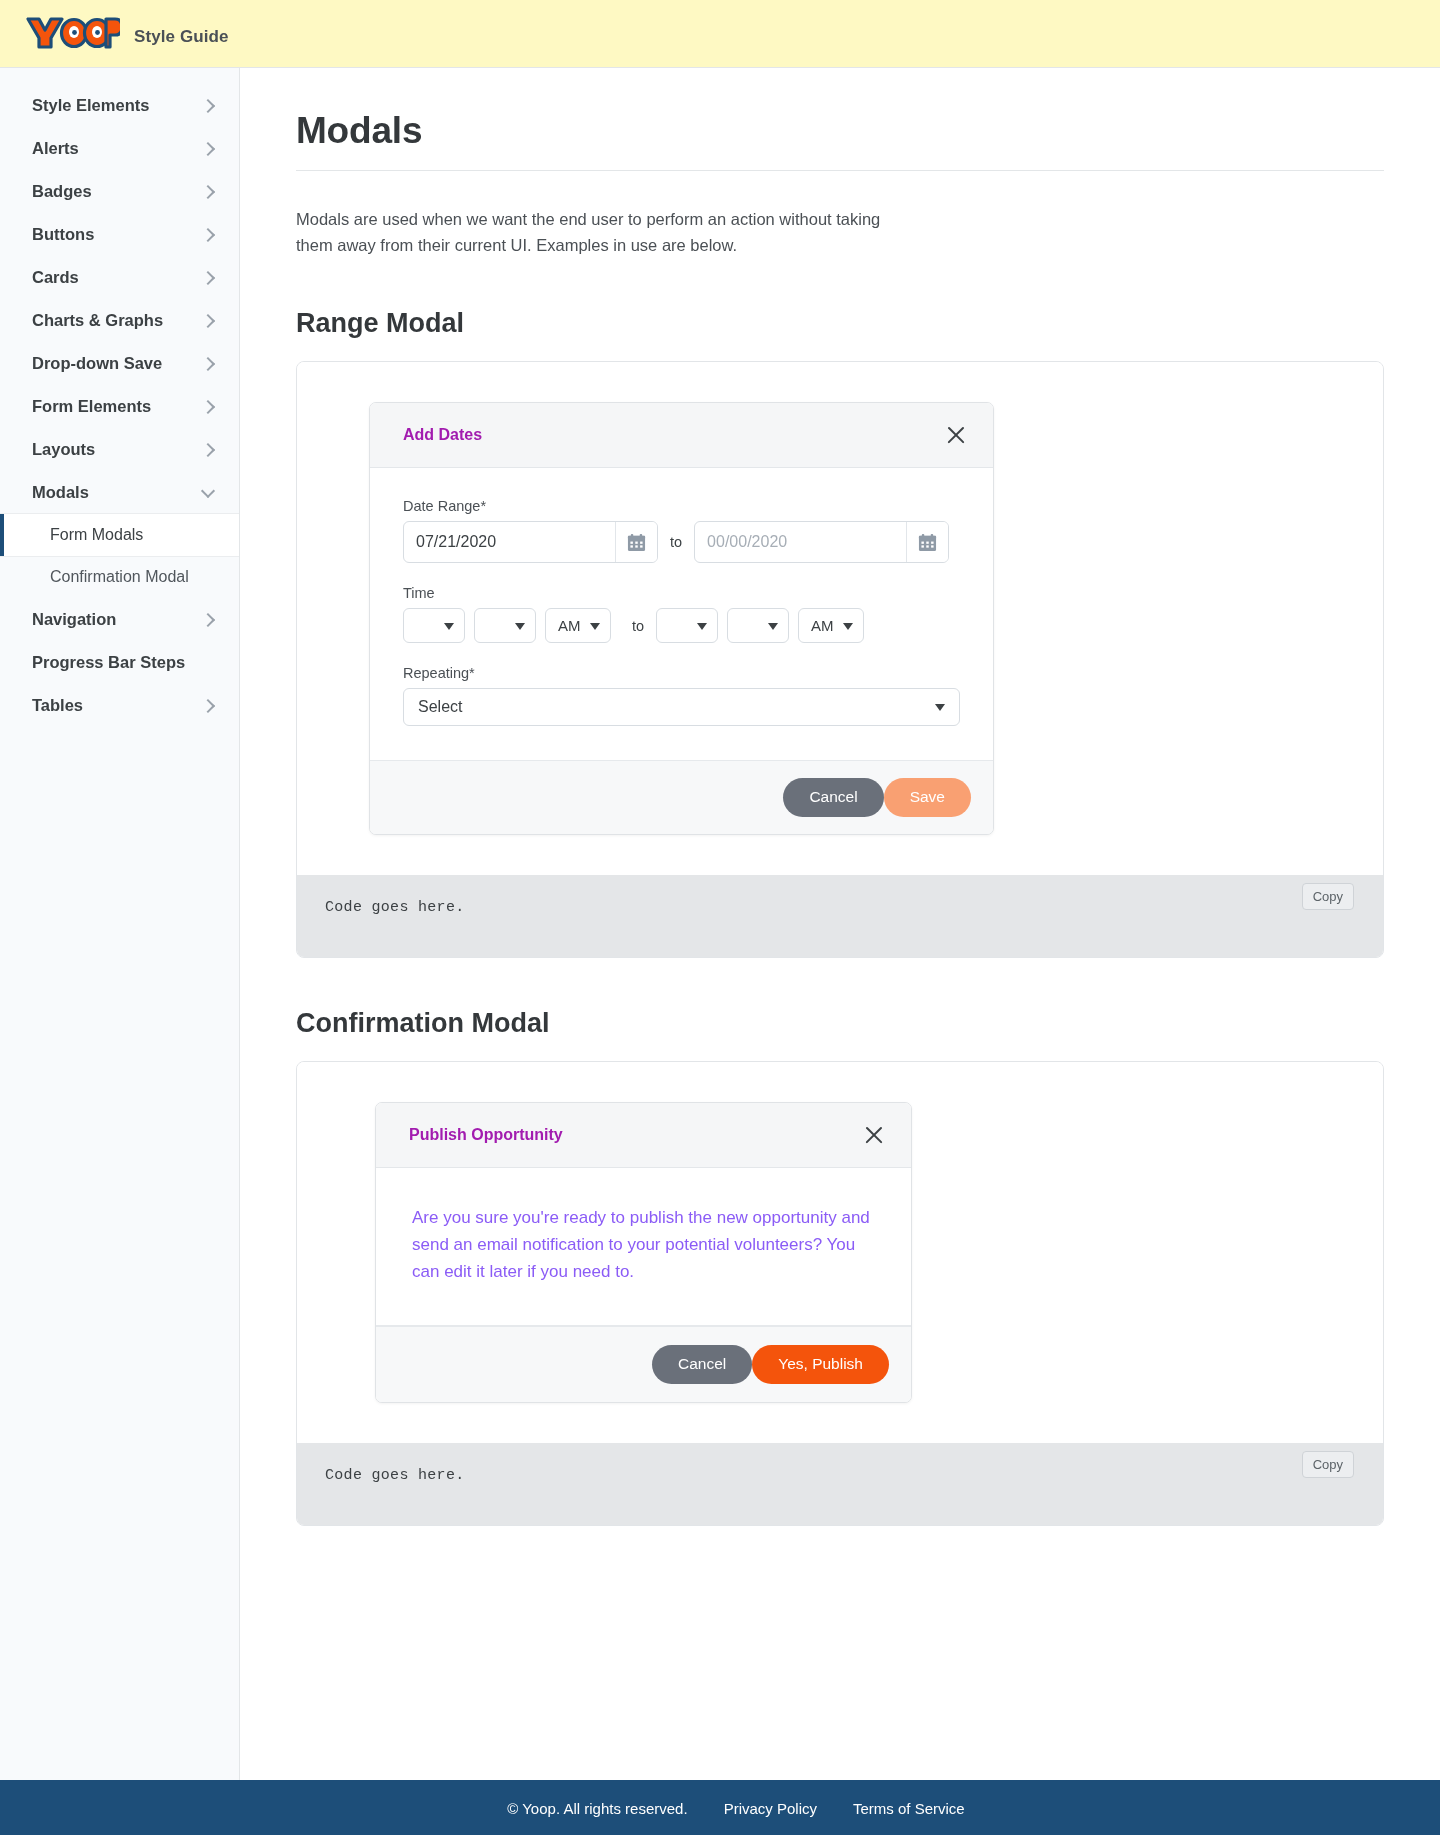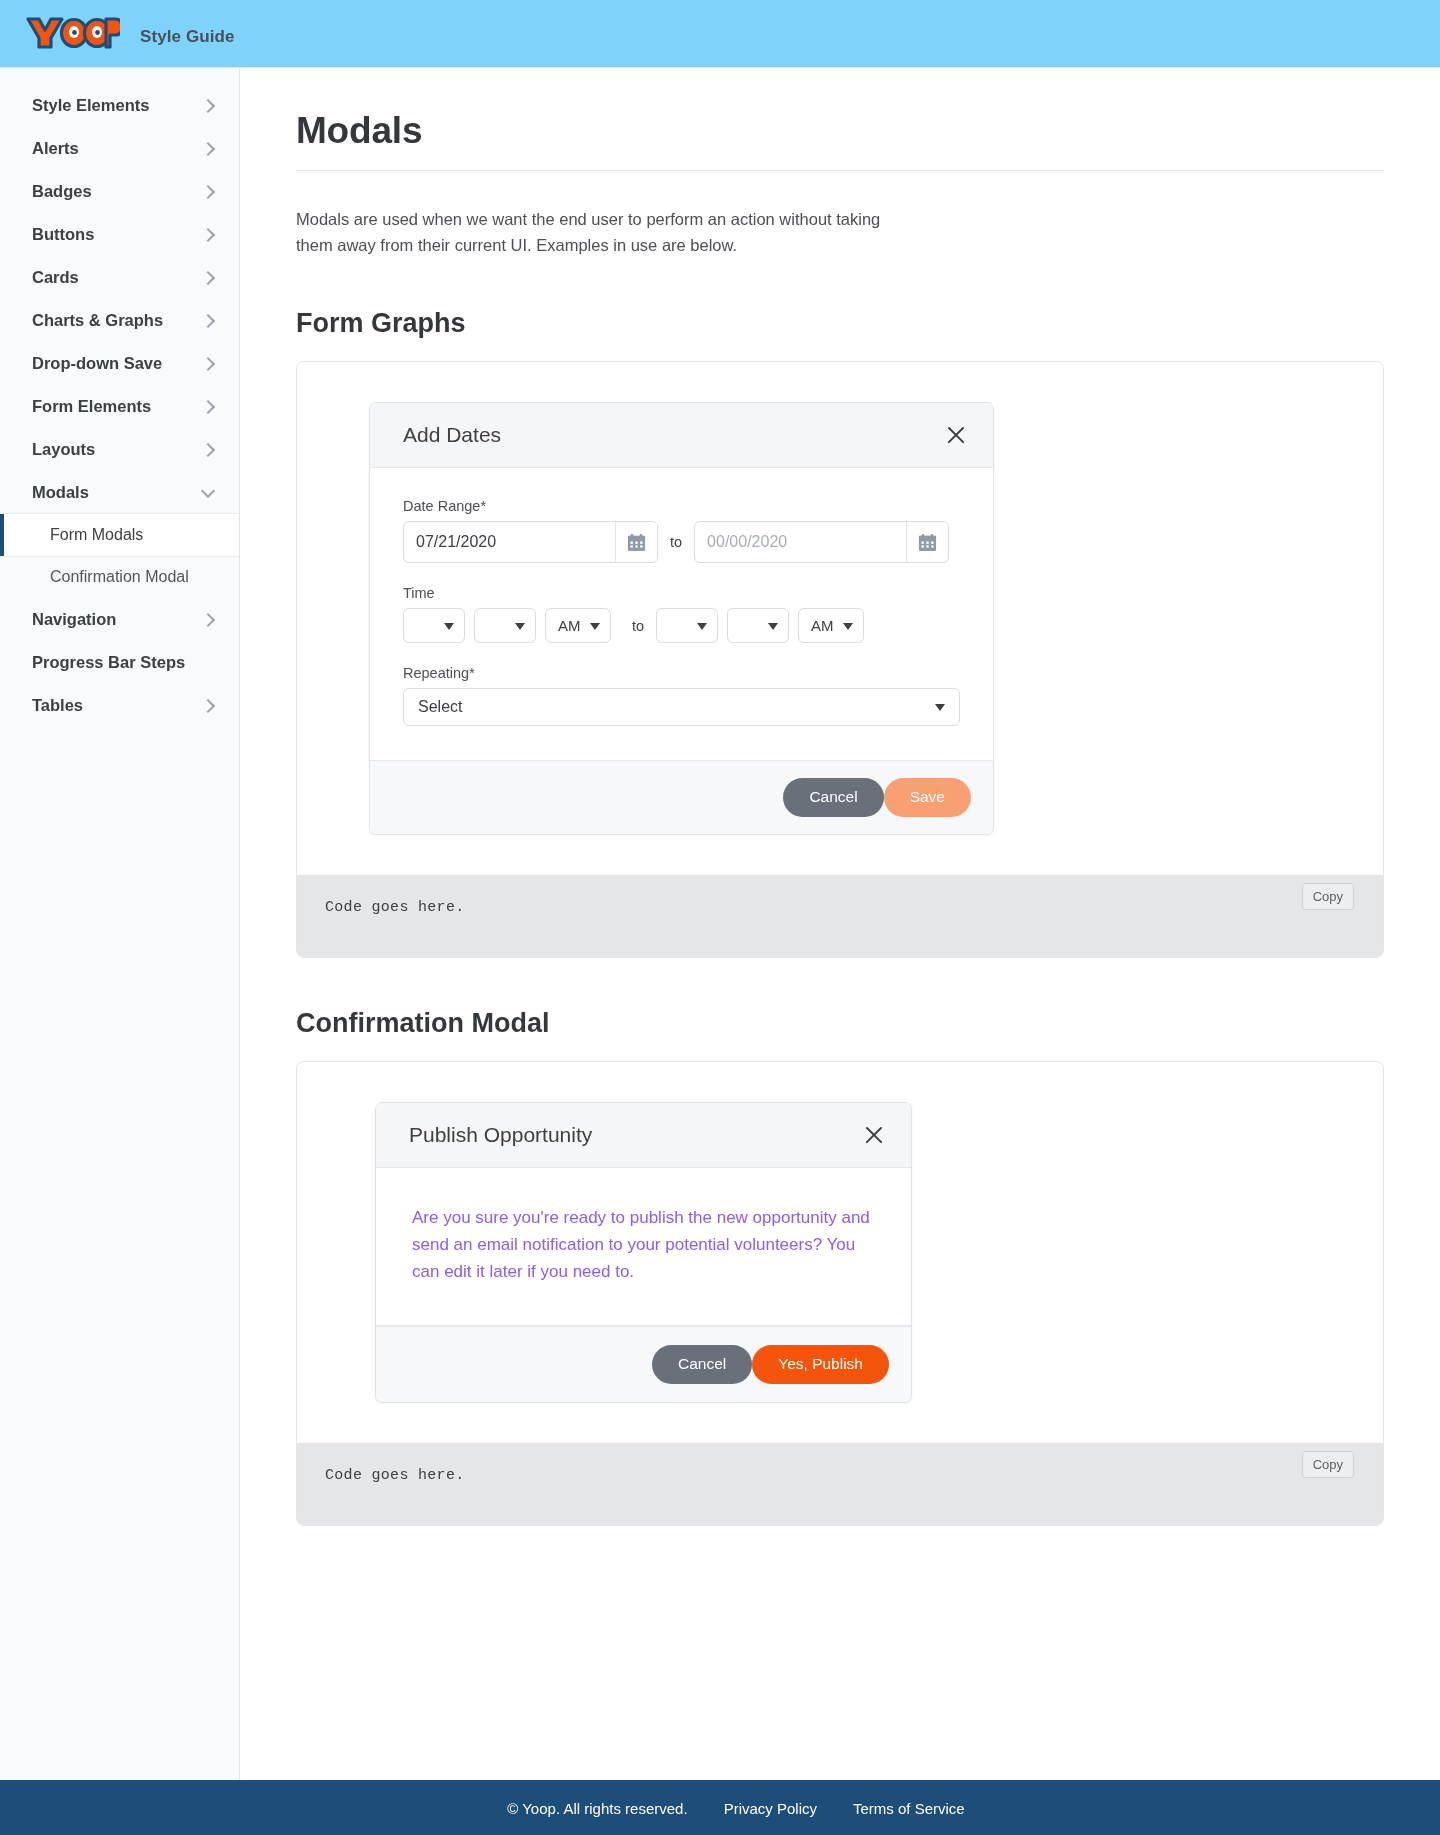--- a/index.html
+++ b/index.html
@@ -7,26 +7,26 @@
     width: 1440px;
     background: #ffffff;
     font-family: "Liberation Sans", sans-serif;
     color: #3c4144;
   }
   body { position: relative; min-height: 1835px; }
 
   
   .topbar {
     height: 68px;
-    background: #7dd3fc;
+    background: #fef9c3;
     border-bottom: 1px solid #e3e6e8;
     display: flex;
     align-items: center;
     padding: 0 0 0 22px;
-    gap: 20px;
+    gap: 14px;
   }
   .logo { display: block; }
   .brand-sub {
     font-size: 17px;
     font-weight: 600;
     color: #4a5056;
     letter-spacing: .1px;
     padding-top: 6px;
   }
 
@@ -154,23 +154,23 @@
 
   .modal-header {
     background: #f5f6f7;
     border-bottom: 1px solid #e4e7ea;
     padding: 19px 24px 19px 33px;
     display: flex;
     align-items: center;
     justify-content: space-between;
   }
   .modal-title {
-    font-size: 21px;
-    font-weight: 400;
-    color: #404040;
+    font-size: 16px;
+    font-weight: 700;
+    color: #a21caf;
   }
   .close-x {
     width: 26px; height: 26px;
     position: relative;
     cursor: pointer;
     flex: none;
   }
   .close-x::before, .close-x::after {
     content: "";
     position: absolute;
@@ -418,21 +418,21 @@
     </div>
 
   </nav>
 
   <main class="main">
 
     <h1 class="page-title">Modals</h1>
 
     <p class="intro">Modals are used when we want the end user to perform an action without taking them away from their current UI. Examples in use are below.</p>
 
-    <h2 class="section-title">Form Graphs</h2>
+    <h2 class="section-title">Range Modal</h2>
 
     <section class="example">
       <div class="example-stage">
 
         <div class="modal form-modal">
           <div class="modal-header">
             <span class="modal-title">Add Dates</span>
             <span class="close-x"></span>
           </div>
 

